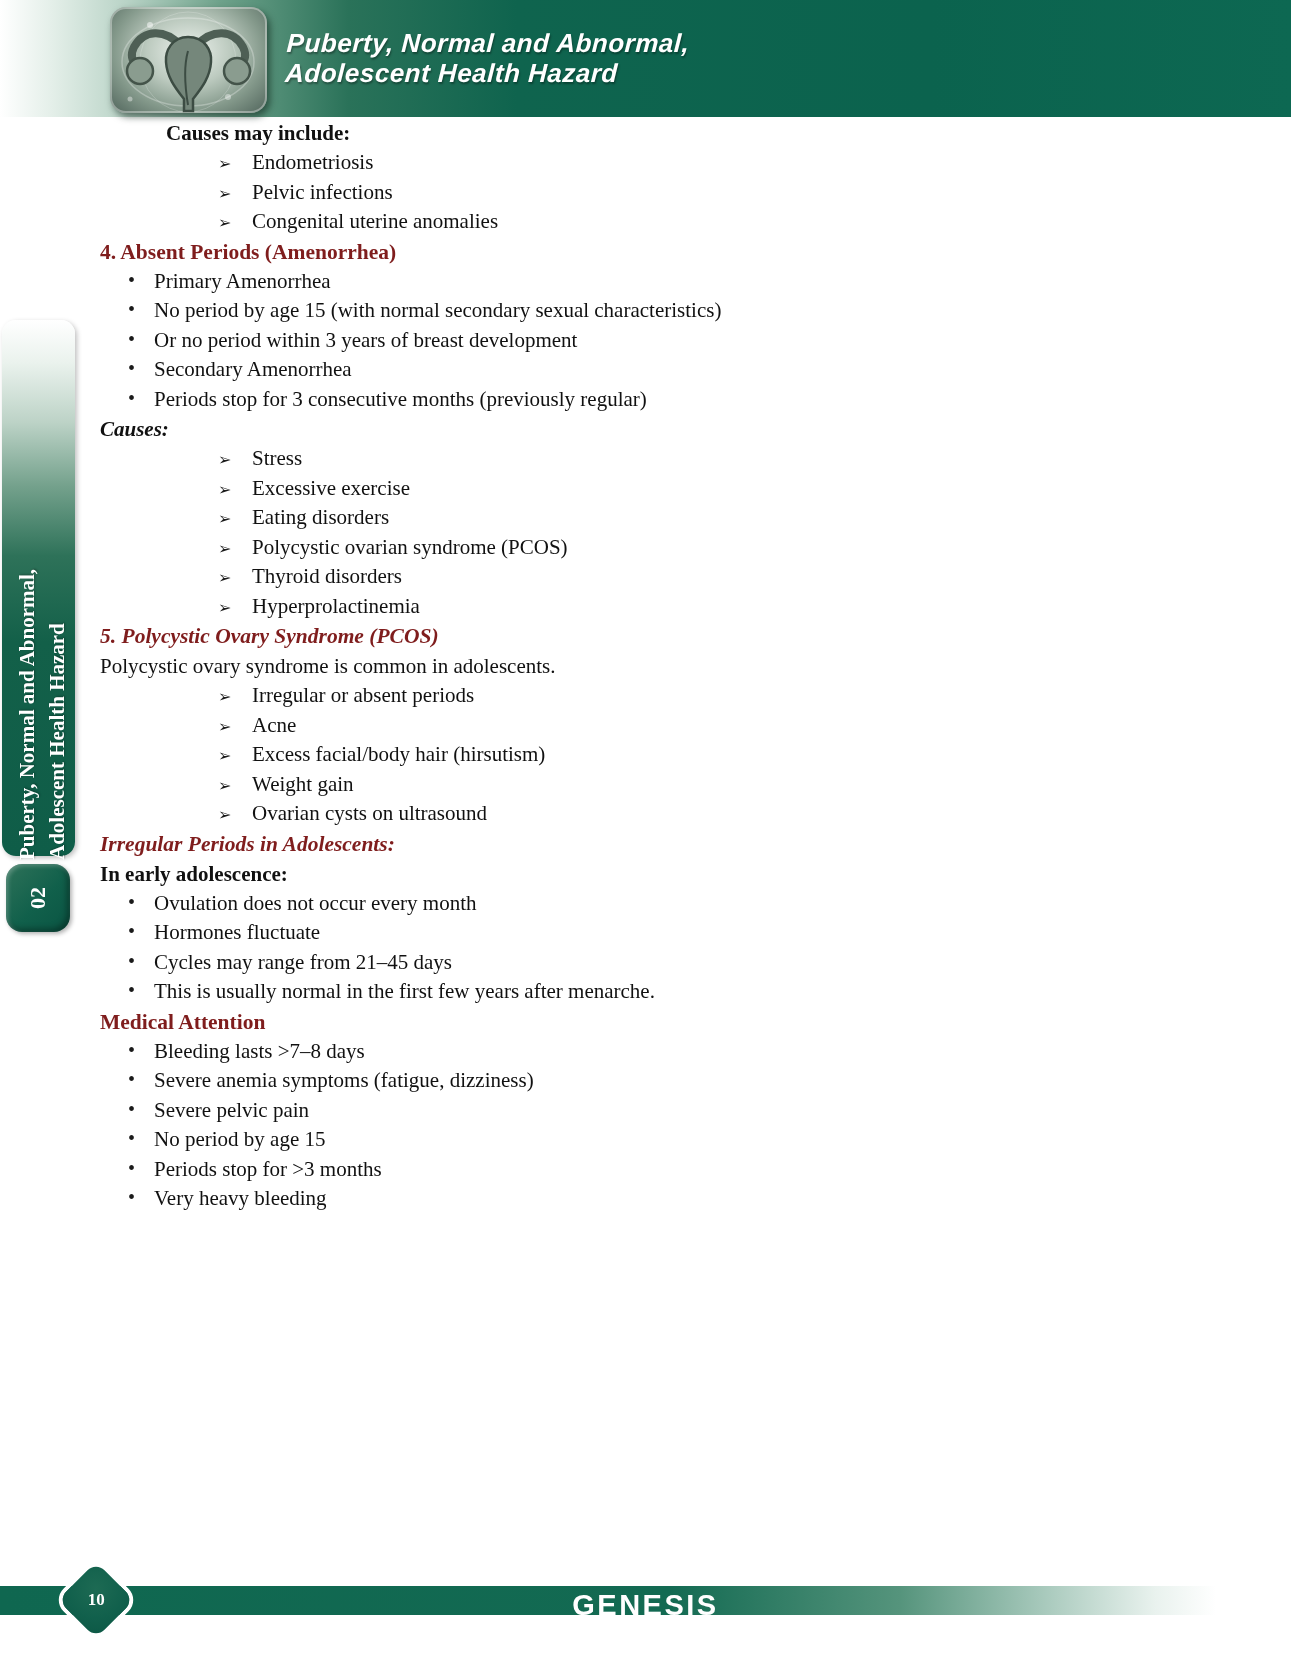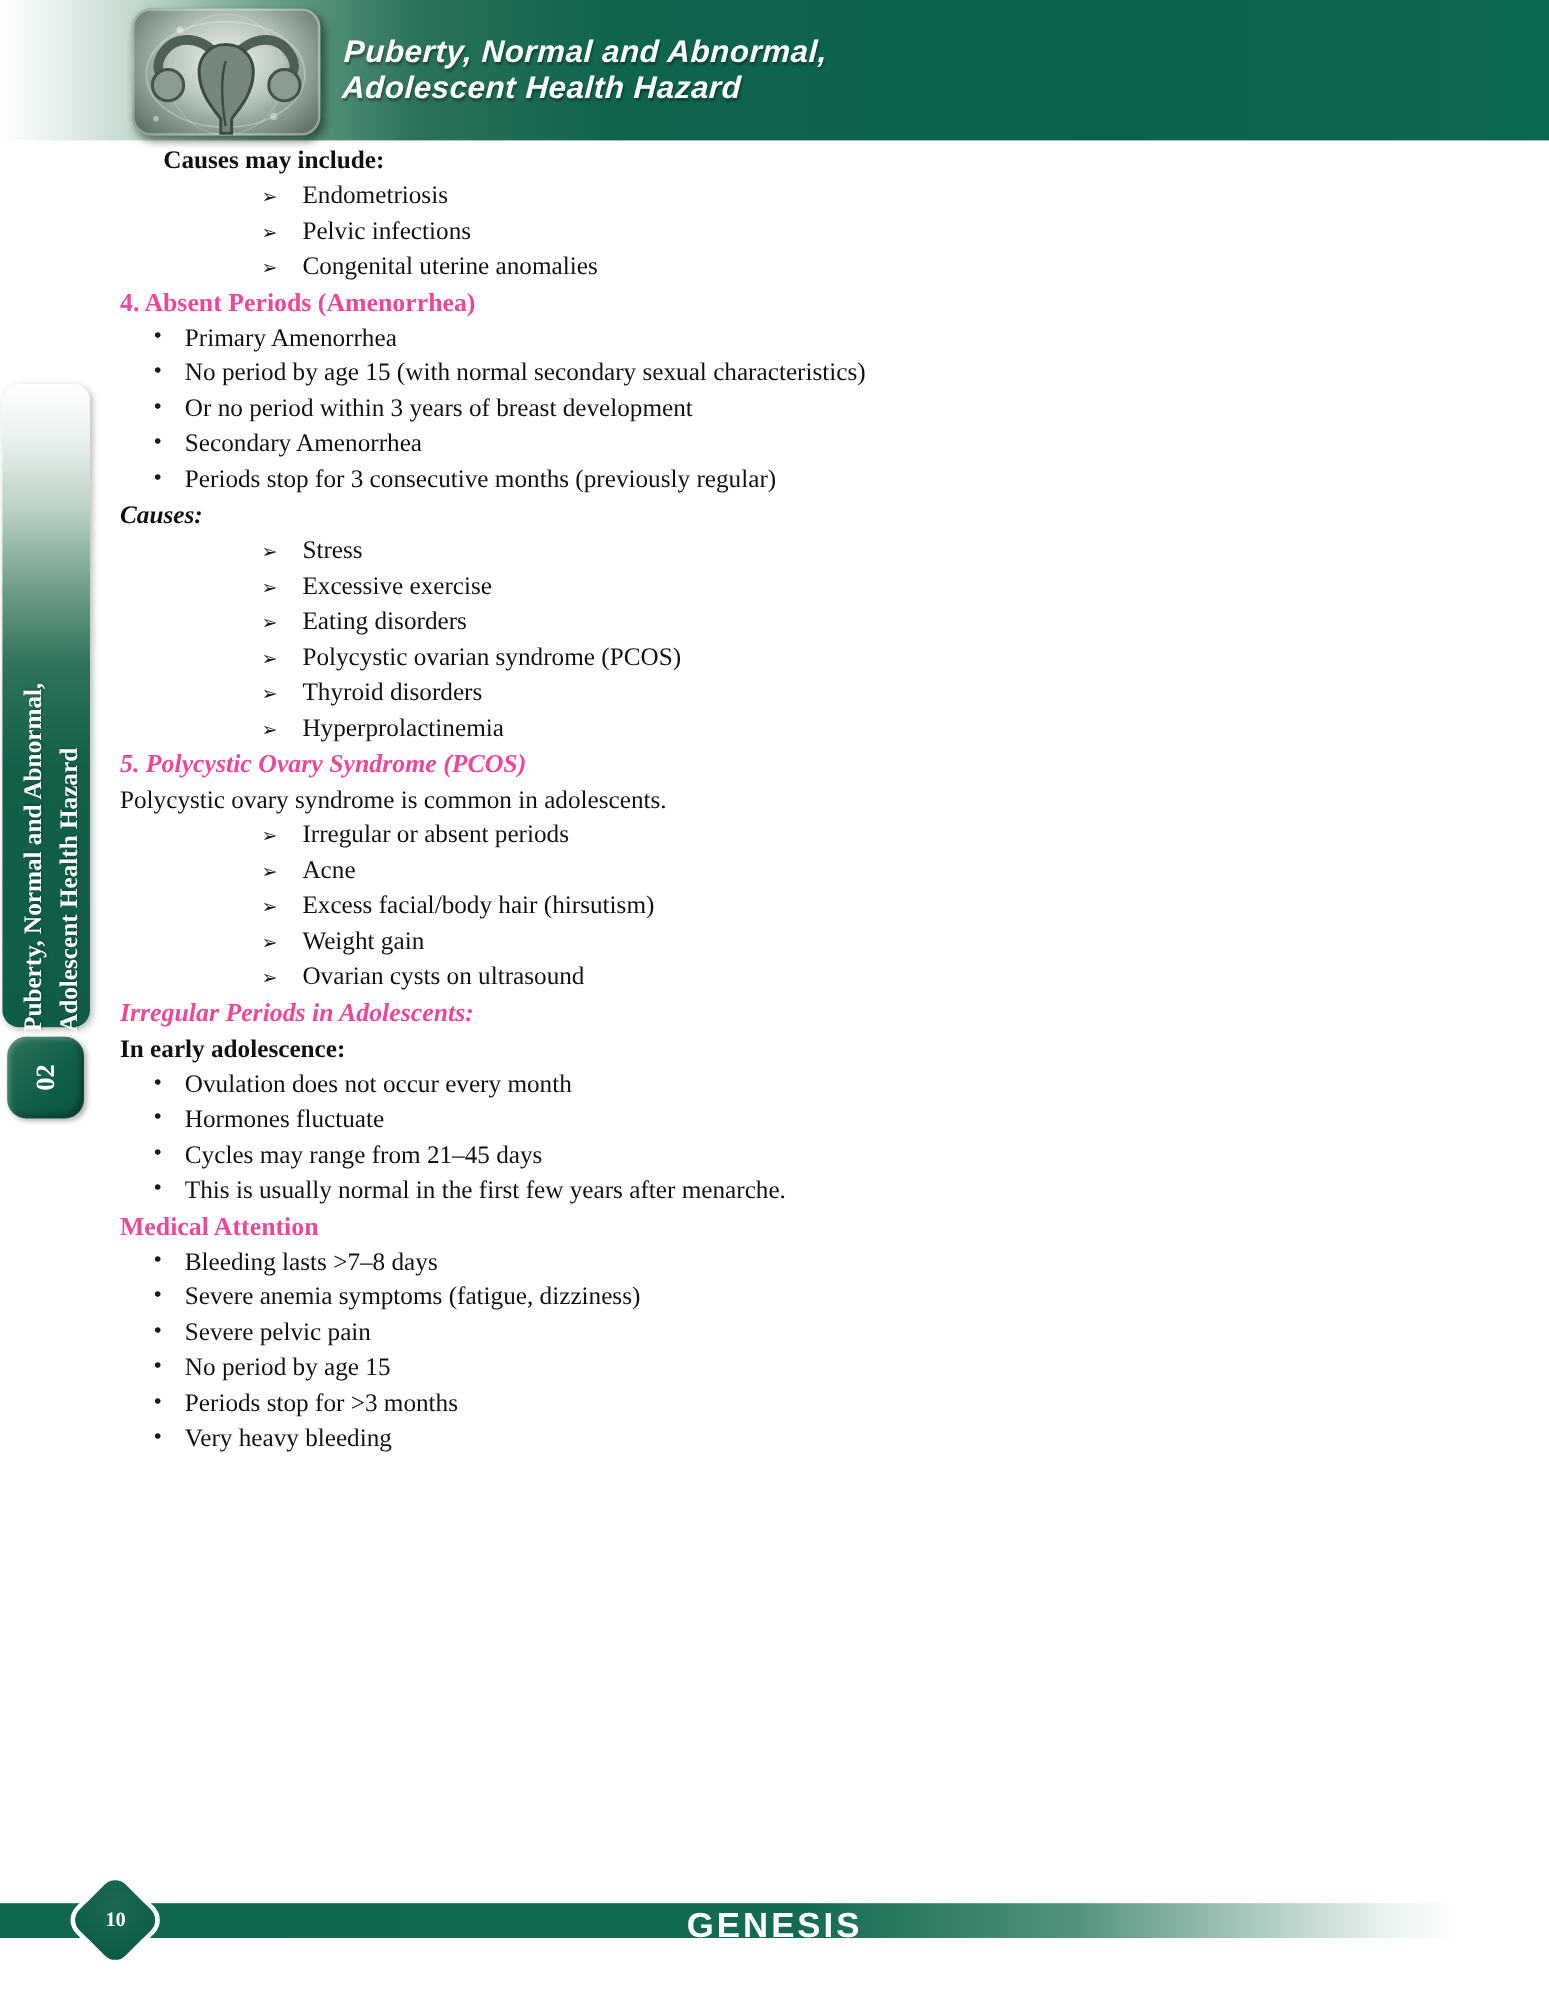--- a/index.html
+++ b/index.html
@@ -47,21 +47,21 @@
     box-shadow:inset 2px 2px 4px rgba(255,255,255,.25), inset -3px -3px 6px rgba(0,0,0,.35), 2px 2px 4px rgba(0,0,0,.3);
     display:flex; align-items:center; justify-content:center;
   }
   .chapter-badge span {
     transform:rotate(-90deg); color:#ffffff; font-weight:bold; font-size:22px;
   }
 
   
   .content { position:absolute; left:100px; top:118px; width:1100px; font-size:21px; }
   .content p, .content ul { margin:0; padding:0; }
-  .sec-h  { color:#ec4899; font-weight:bold; font-size:21.5px; line-height:30px; margin-top:26px; }
+  .sec-h  { color:#7f1d1d; font-weight:bold; font-size:21.5px; line-height:30px; margin-top:26px; }
   .sub-h  { font-weight:bold; line-height:30px; margin-left:68px; }
   .sub-h2 { font-weight:bold; line-height:30px; }
   .intro  { line-height:30px; }
   .mt-sm { margin-top:26px; } .mt-md { margin-top:28px;font-style:italic; } .mt-lg { margin-top:30px; }
   ul { list-style:none; }
   li { position:relative; line-height:29.5px; }
   .arrows li { padding-left:152px; }
   .arrows .mk {
     position:absolute; left:118px; top:1px;
     font-family:"DejaVu Sans", sans-serif; font-size:16px; color:#1a1a1a;
@@ -119,21 +119,21 @@
   <div class="side-text">
     <div>Puberty, Normal and Abnormal,</div>
     <div>Adolescent Health Hazard</div>
   </div>
   <div class="chapter-badge">
     <span>02</span>
   </div>
 
   <div class="content">
 
-    <p class="sub-h" style="margin-left:36px">Causes may include:</p>
+    <p class="sub-h" style="margin-left:66px">Causes may include:</p>
     <ul class="arrows">
       <li><span class="mk">➢</span><span>Endometriosis</span></li>
       <li><span class="mk">➢</span><span>Pelvic infections</span></li>
       <li><span class="mk">➢</span><span>Congenital uterine anomalies</span></li>
     </ul>
 
     <p class="sec-h mt-sm">4. Absent Periods (Amenorrhea)</p>
     <ul class="dots">
       <li><span class="mk">•</span><span>Primary Amenorrhea</span></li>
       <li><span class="mk">•</span><span>No period by age 15 (with normal secondary sexual characteristics)</span></li>

